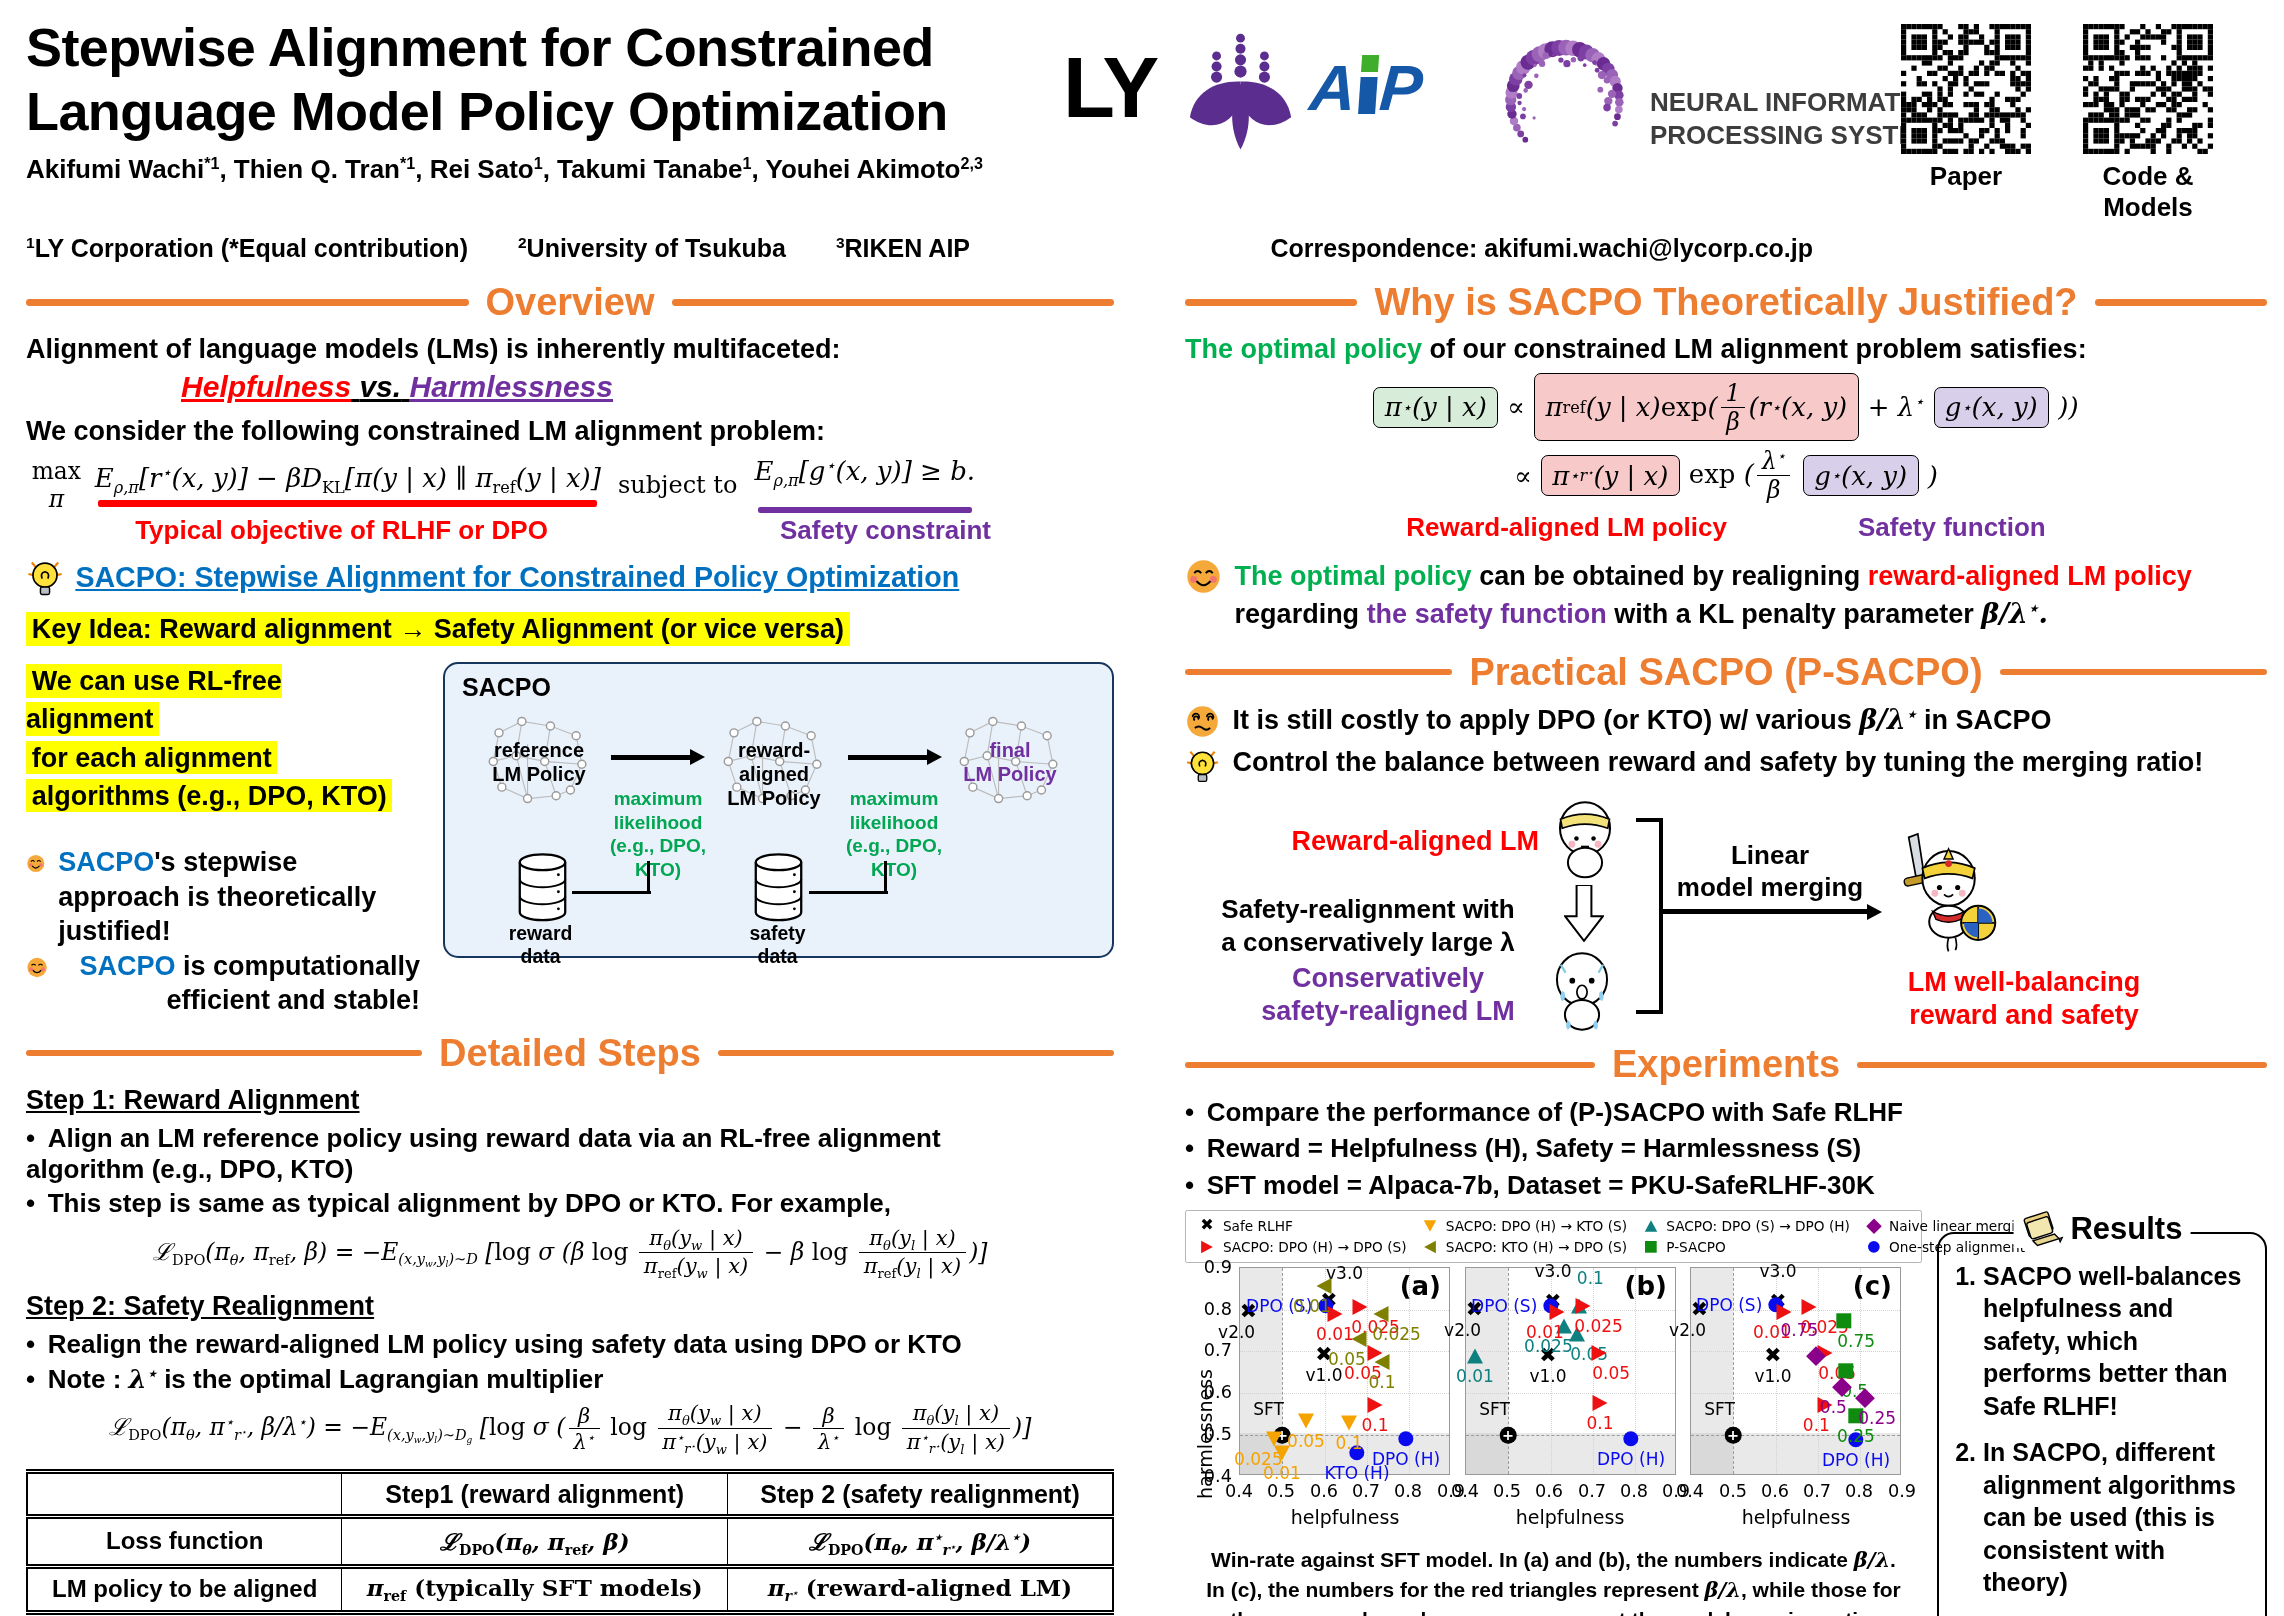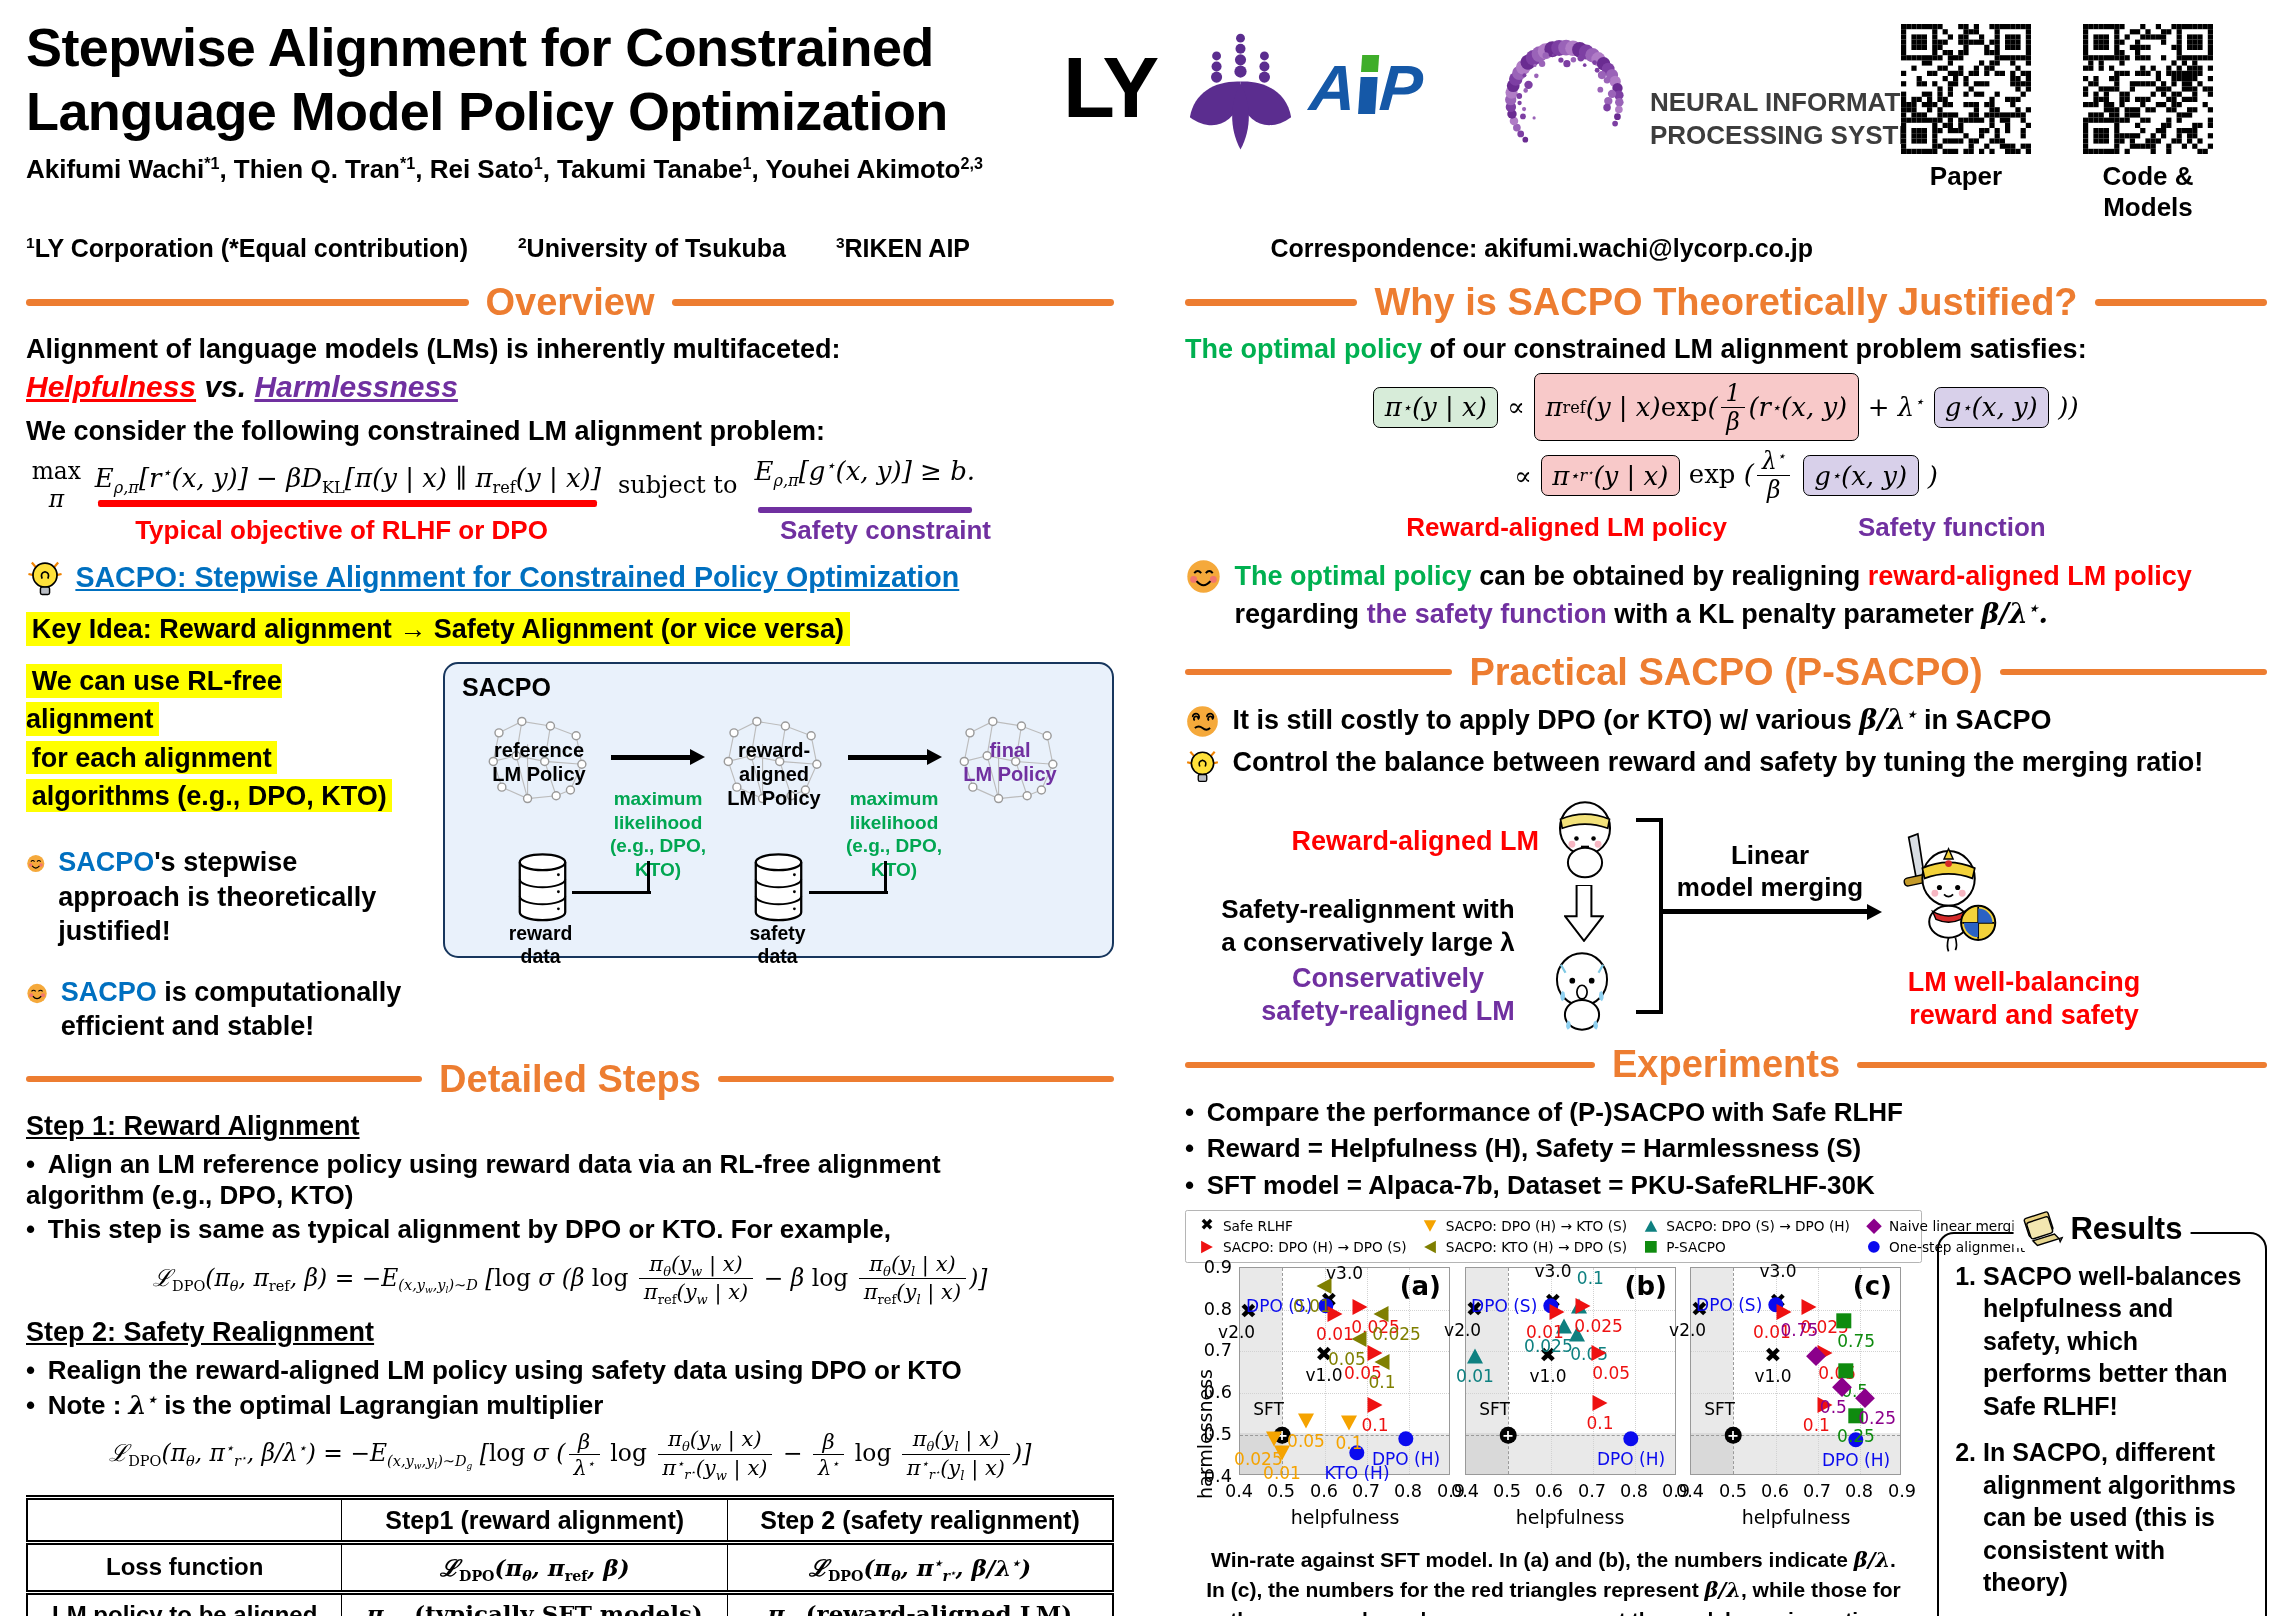--- a/index.html
+++ b/index.html
@@ -862,21 +862,21 @@
 <div class="abs" id="colL">
 
   <div class="sec-h">
     <span class="line"></span>
     <span class="txt">Overview</span>
     <span class="line"></span>
   </div>
 
   <div class="t" style="margin-bottom:4.6px;">Alignment of language models (LMs) is inherently multifaceted:</div>
 
-  <div style="width:742px;text-align:left;font-size:30px;font-weight:700;font-style:italic;margin-bottom:12.6px;">
+  <div style="width:742px;text-align:center;font-size:30px;font-weight:700;font-style:italic;margin-bottom:12.6px;text-decoration:underline;">
     <span style="color:#ff0000;text-decoration:underline;">Helpfulness</span>
     <span style="font-weight:600;">vs.</span>
     <span style="color:#7030a0;text-decoration:underline;">Harmlessness</span>
   </div>
 
   <div class="t" style="margin-bottom:9px;">We consider the following constrained LM alignment problem:</div>
 
   <div class="math" style="display:flex;align-items:center;font-size:26px;margin-bottom:2.3px;">
     <span style="margin-right:8px;"><span class="frac nobar">
           <span class="fn"><span class="rm">max</span></span>
@@ -921,21 +921,21 @@
         <svg width="37" height="37" viewBox="0 0 64 64">
           <circle cx="32" cy="32" r="28" fill="#f5a93b"></circle>
           <path d="M16,26 q6,-7 12,0" stroke="#000" stroke-width="3.4" fill="none"></path>
             <path d="M36,26 q6,-7 12,0" stroke="#000" stroke-width="3.4" fill="none"></path>
           <circle cx="15" cy="37" r="6" fill="#f2766d"></circle>
             <circle cx="49" cy="37" r="6" fill="#f2766d"></circle>
           <path d="M20,40 q12,14 24,0" stroke="#000" stroke-width="3.6" fill="none"></path>
         </svg>
         <span style="font-size:27px;font-weight:700;line-height:1.28;"><span class="c-blue">SACPO</span><span class="c-k">'s stepwise approach is theoretically justified!</span></span>
       </div>
-      <div class="bullet-row" style="margin-top:26px;">
+      <div class="bullet-row" style="text-align:right;">
         <svg width="37" height="37" viewBox="0 0 64 64">
           <circle cx="32" cy="32" r="28" fill="#f5a93b"></circle>
           <path d="M16,26 q6,-7 12,0" stroke="#000" stroke-width="3.4" fill="none"></path>
             <path d="M36,26 q6,-7 12,0" stroke="#000" stroke-width="3.4" fill="none"></path>
           <circle cx="15" cy="37" r="6" fill="#f2766d"></circle>
             <circle cx="49" cy="37" r="6" fill="#f2766d"></circle>
           <path d="M20,40 q12,14 24,0" stroke="#000" stroke-width="3.6" fill="none"></path>
         </svg>
         <span style="font-size:27px;font-weight:700;line-height:1.28;"><span class="c-blue">SACPO</span><span class="c-k"> is computationally efficient and stable!</span></span>
       </div>

